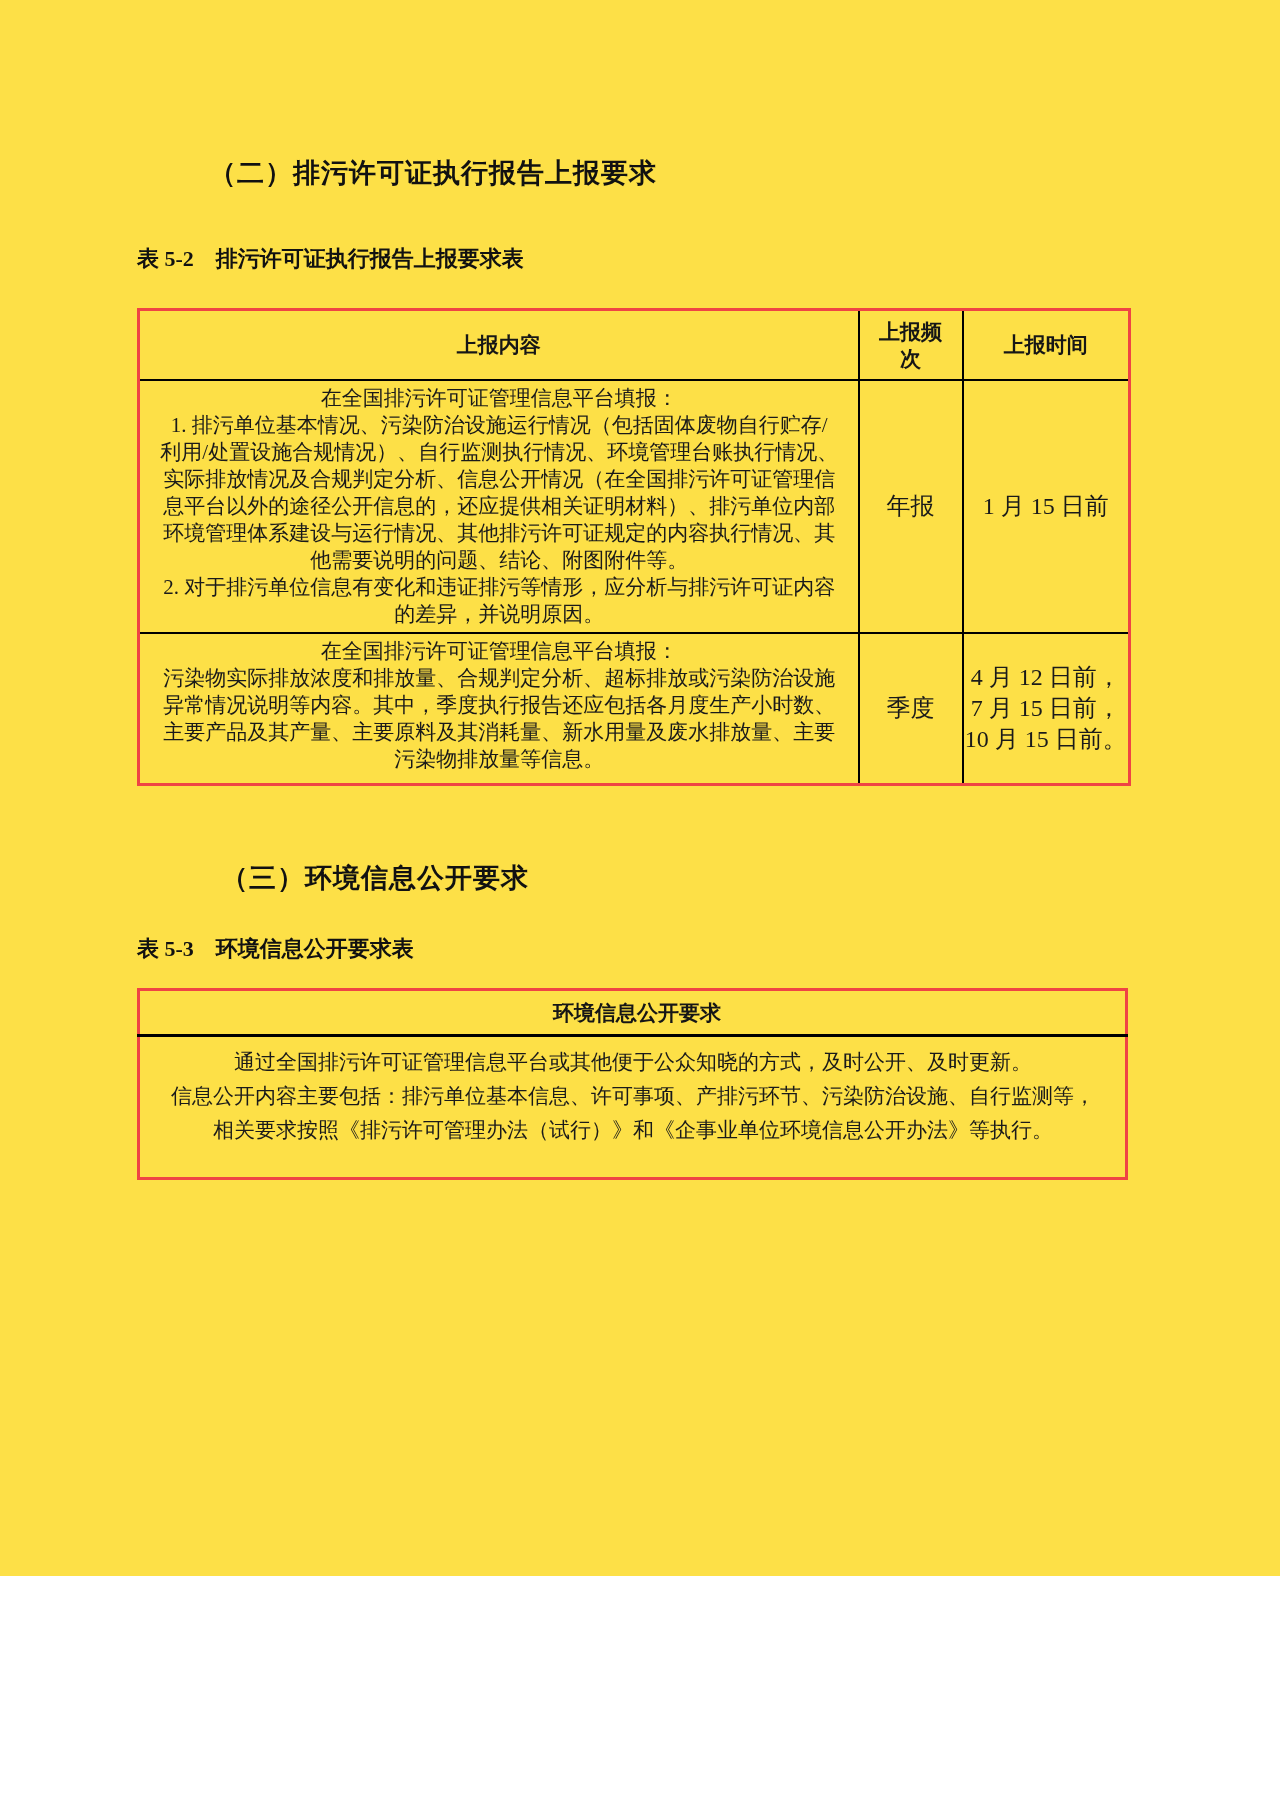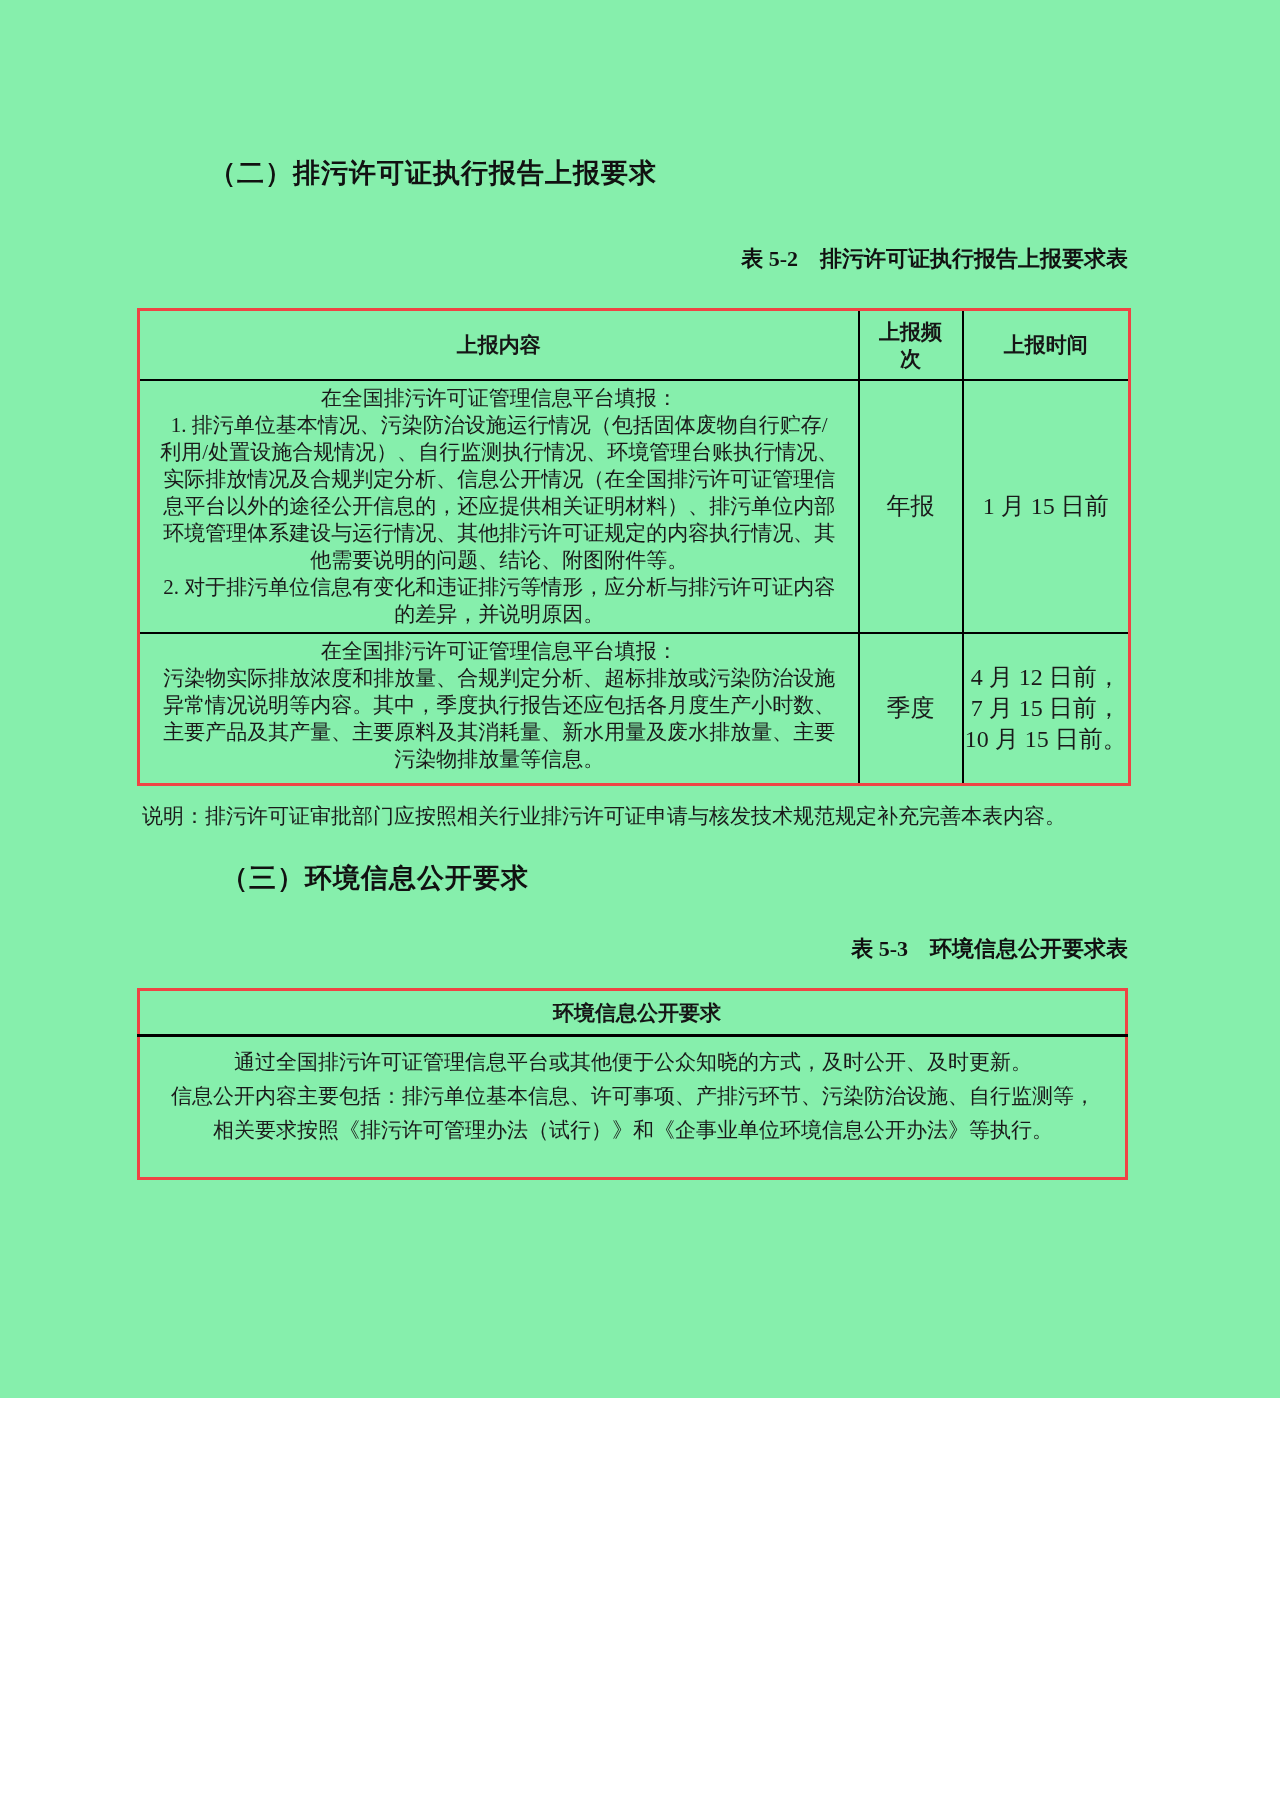--- a/index.html
+++ b/index.html
@@ -1,41 +1,41 @@
 <!DOCTYPE html>
 <html><head>
 <meta charset="utf-8">
 <style>
   * { margin: 0; padding: 0; box-sizing: border-box; }
   html, body { background: #ffffff; }
   .page {
     position: relative;
     width: 1280px;
-    height: 1398px;
-    background: #86efac;
+    height: 1576px;
+    background: #fde047;
     color: #1a1a1a;
     font-family: "Liberation Serif", "DejaVu Serif", serif;
     overflow: hidden;
   }
   .heading {
     position: absolute;
     font-weight: bold;
     font-size: 27px;
     letter-spacing: 1px;
     color: #111111;
     font-family: "Liberation Serif", "DejaVu Serif", serif;
     white-space: nowrap;
   }
   .heading-2 { left: 209px; top: 155px; }
   .heading-3 { left: 209px; top: 860px; margin-left: 12px; }
   .table-caption {
     position: absolute;
     left: 137px;
     width: 991px;
-    text-align: right;
+    text-align: left;
     font-weight: bold;
     font-size: 22px;
     color: #111111;
     white-space: nowrap;
   }
   .caption-1 { top: 244px; }
   .caption-2 { top: 934px; }
   table {
     position: absolute;
     left: 137px;
@@ -150,21 +150,20 @@
 主要产品及其产量、主要原料及其消耗量、新水用量及废水排放量、主要
 污染物排放量等信息。</td>
         <td class="cell-mid">季度</td>
         <td class="cell-mid">4 月 12 日前，
 7 月 15 日前，
 10 月 15 日前。</td>
       </tr>
     </tbody>
   </table>
 
-  <div class="note">说明：排污许可证审批部门应按照相关行业排污许可证申请与核发技术规范规定补充完善本表内容。</div>
 
   <div class="heading heading-3">（三）环境信息公开要求</div>
 
   <div class="table-caption caption-2">表 5-3　环境信息公开要求表</div>
 
   <table class="t2">
     <thead>
       <tr>
         <th>环境信息公开要求</th>
       </tr>

